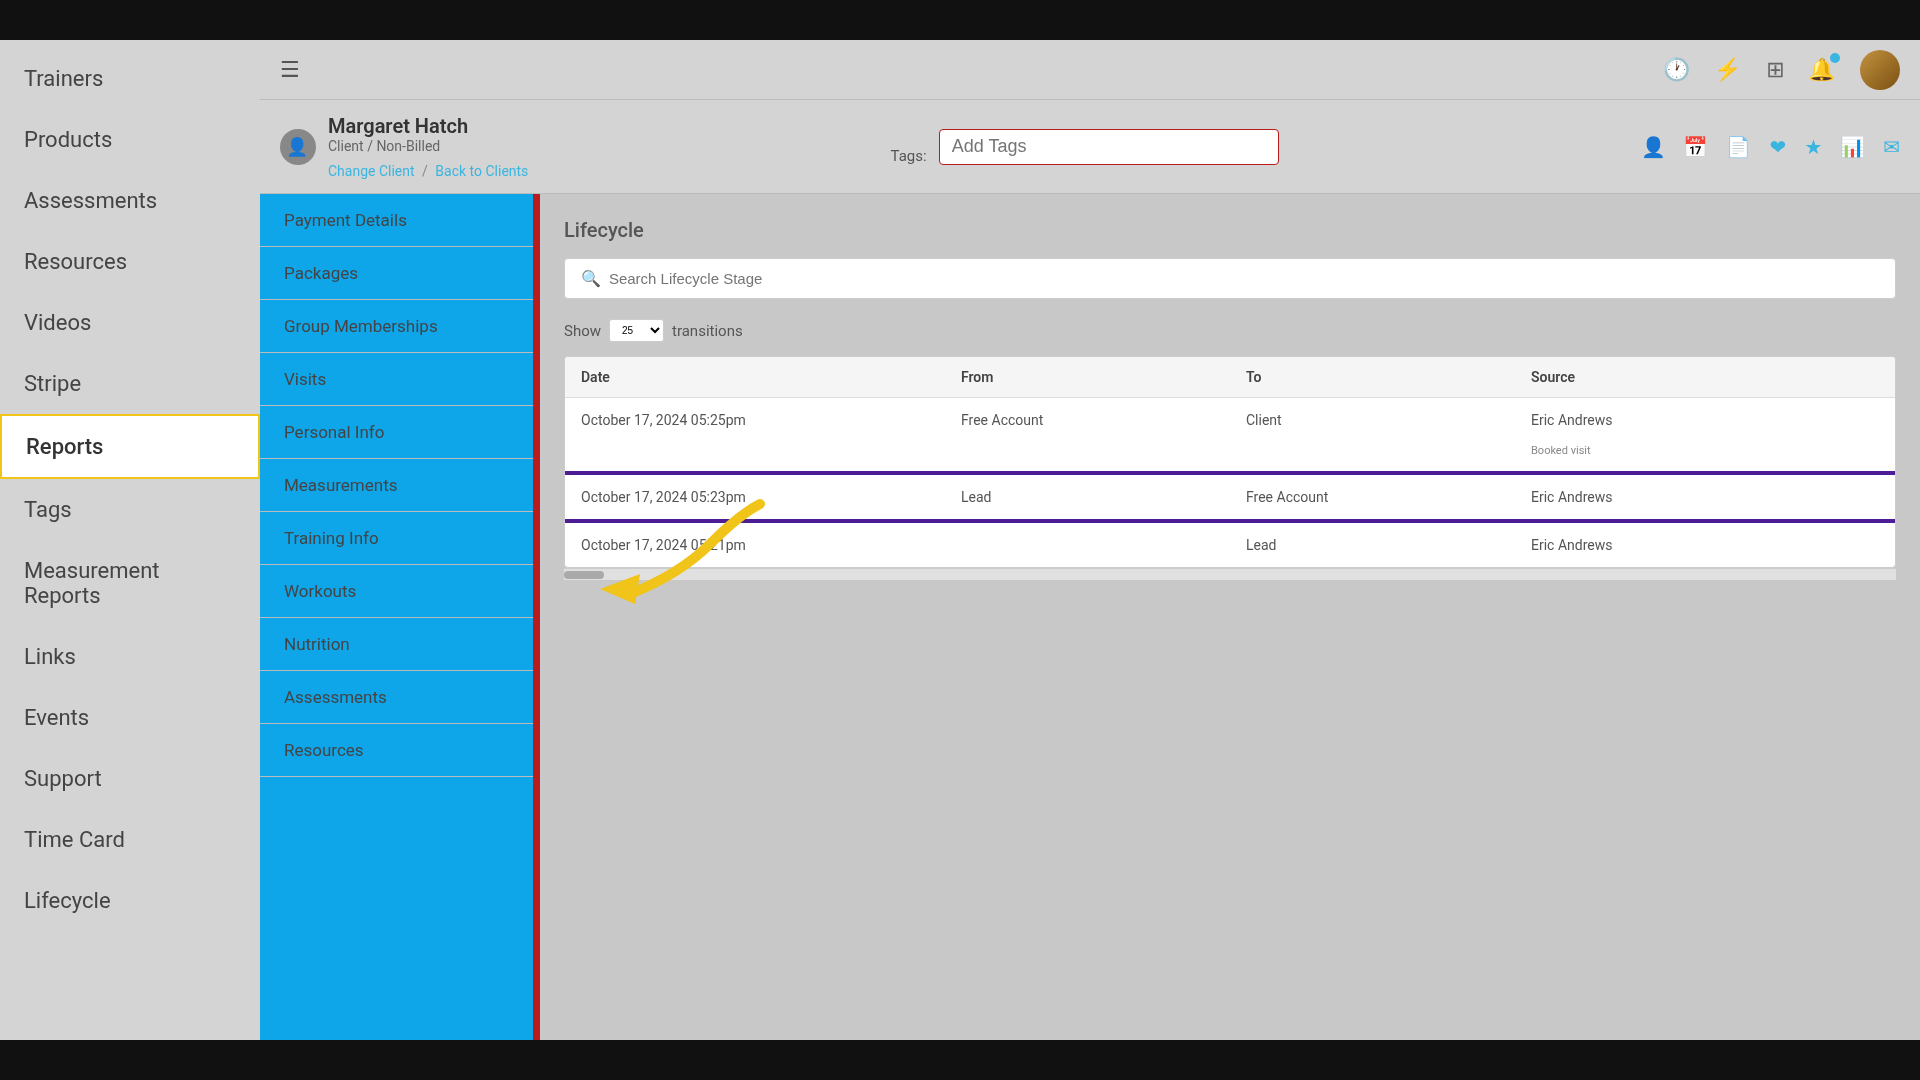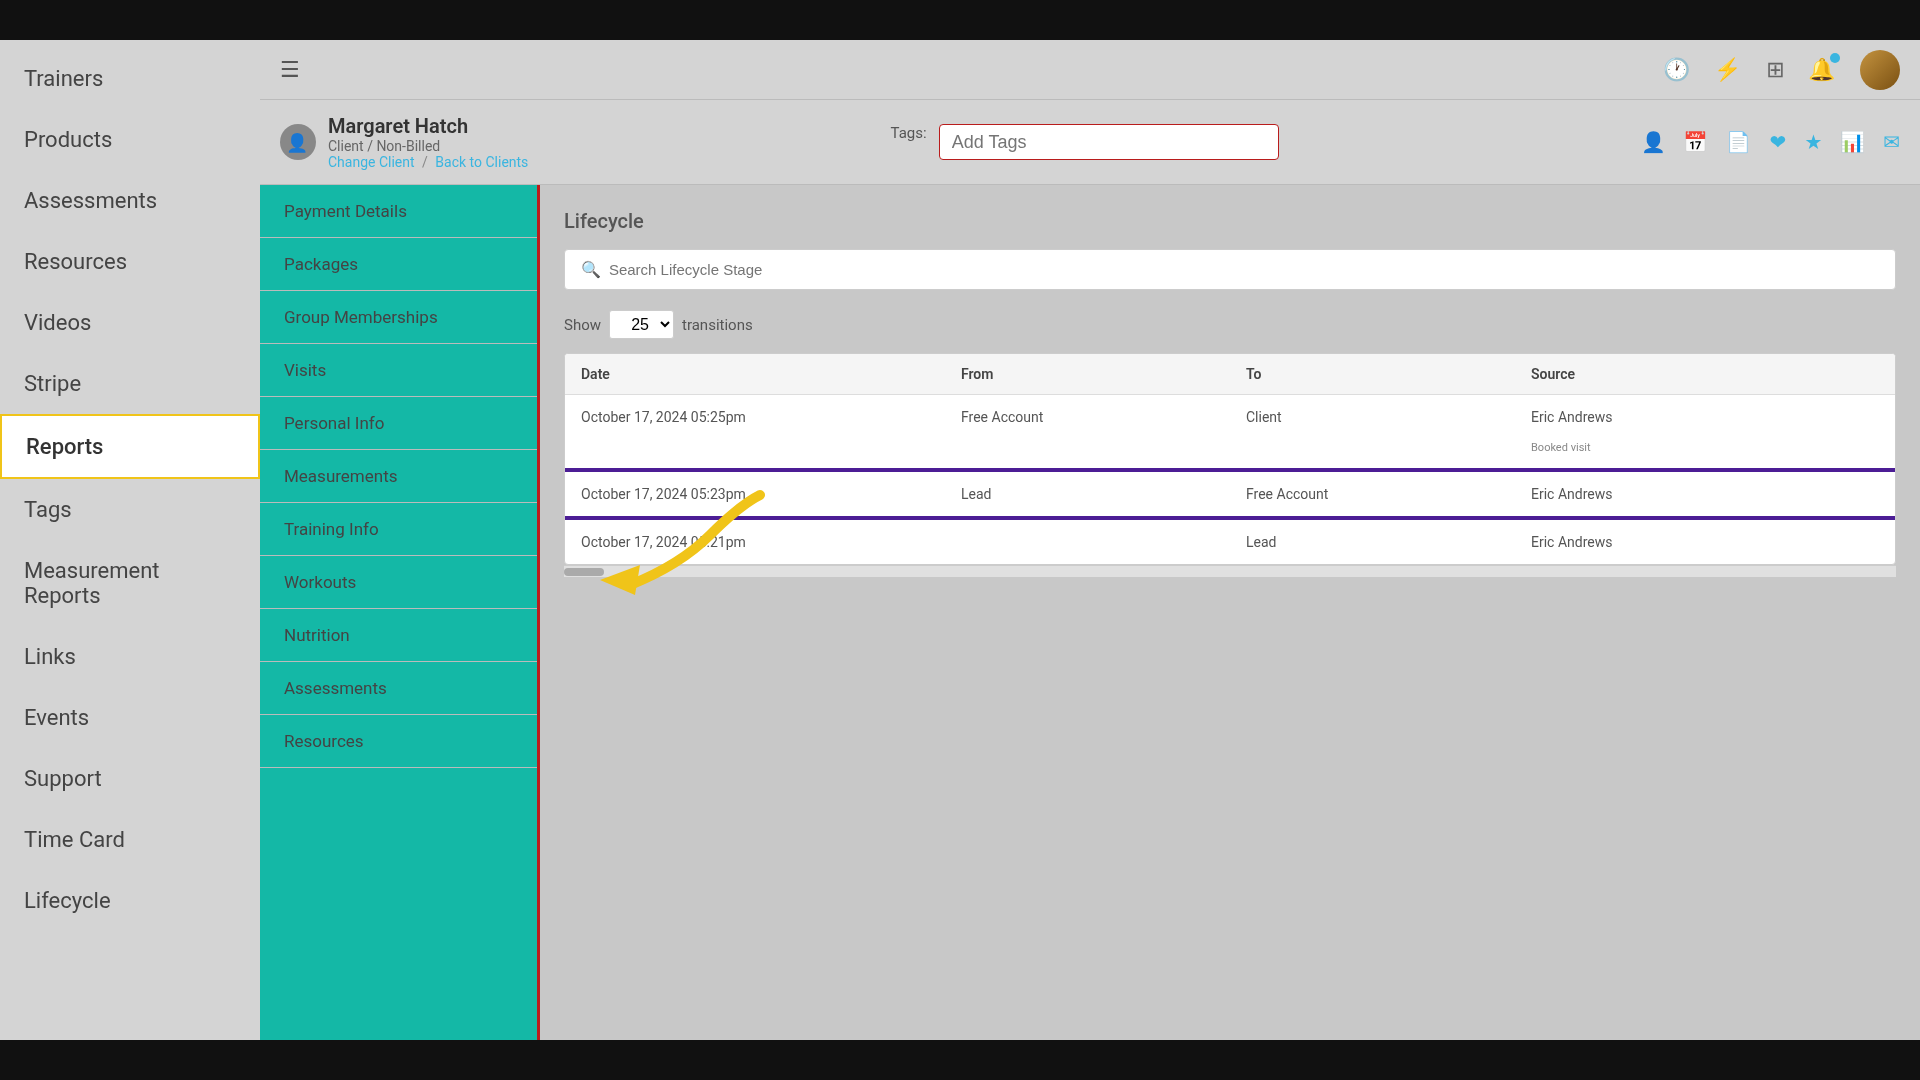--- a/index.html
+++ b/index.html
@@ -148,35 +148,35 @@
       font-size: 20px;
       font-weight: 600;
       color: #333;
     }
     .client-type {
       font-size: 14px;
       color: #666;
     }
     .client-links {
       font-size: 14px;
-      margin-top: 0;
+      margin-top: 9px;
     }
     .client-links a {
       color: #3ab5e0;
       text-decoration: none;
       cursor: pointer;
     }
     .client-links span {
       color: #888;
       margin: 0 4px;
     }
 
     .tags-area {
       display: flex;
-      align-items: flex-start;
+      align-items: flex-end;
       gap: 12px;
     }
     .tags-label {
       font-size: 15px;
       color: #555;
     }
     .tags-input {
       width: 340px;
       height: 36px;
       background: #fff;
@@ -201,22 +201,22 @@
     
     .content-body {
       display: flex;
       flex: 1;
       overflow: hidden;
     }
 
     
     .sub-menu {
       width: 280px;
-      background: #14b8a6;
-      border-right: 3px solid #b91c1c;
+      background: #0ea5e9;
+      border-right: 7px solid #b91c1c;
       flex-shrink: 0;
       overflow-y: auto;
     }
     .sub-menu-item {
       padding: 16px 24px;
       font-size: 17px;
       color: #444;
       border-bottom: 1px solid #bbb;
       cursor: pointer;
     }
@@ -266,22 +266,21 @@
       gap: 8px;
       margin-bottom: 14px;
       font-size: 15px;
       color: #555;
     }
     .show-select {
       background: #fff;
       border: 1px solid #ccc;
       border-radius: 3px;
       padding: 4px 8px;
-      font-size: 16px;
-      text-align: right;
+      font-size: 10px;
     }
 
     
     .lifecycle-table {
       background: #fff;
       border: 1px solid #ccc;
       border-radius: 4px;
       overflow: hidden;
       width: 100%;
     }

